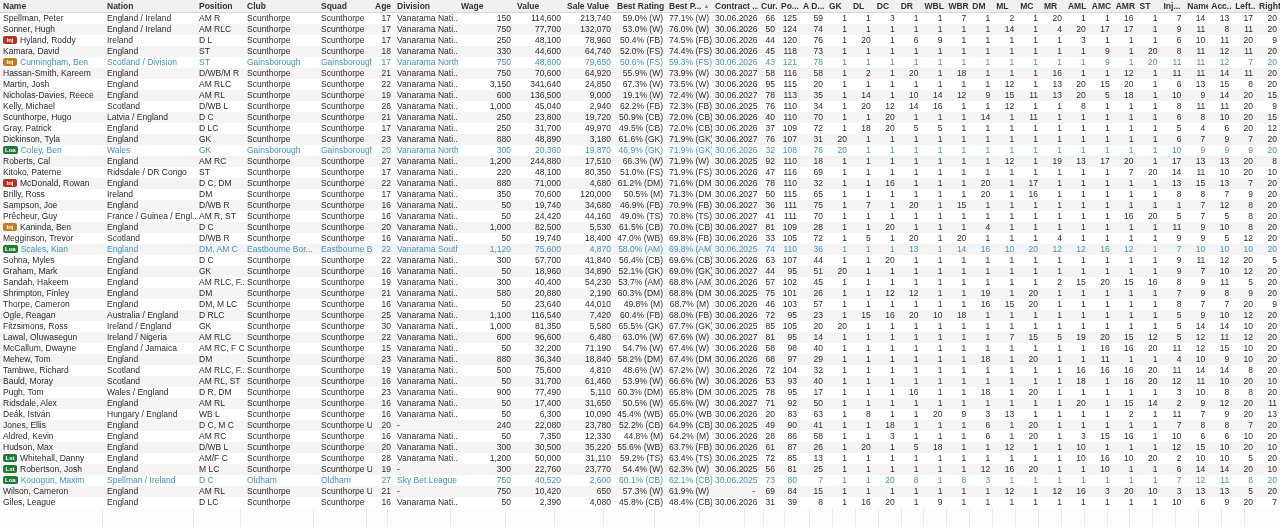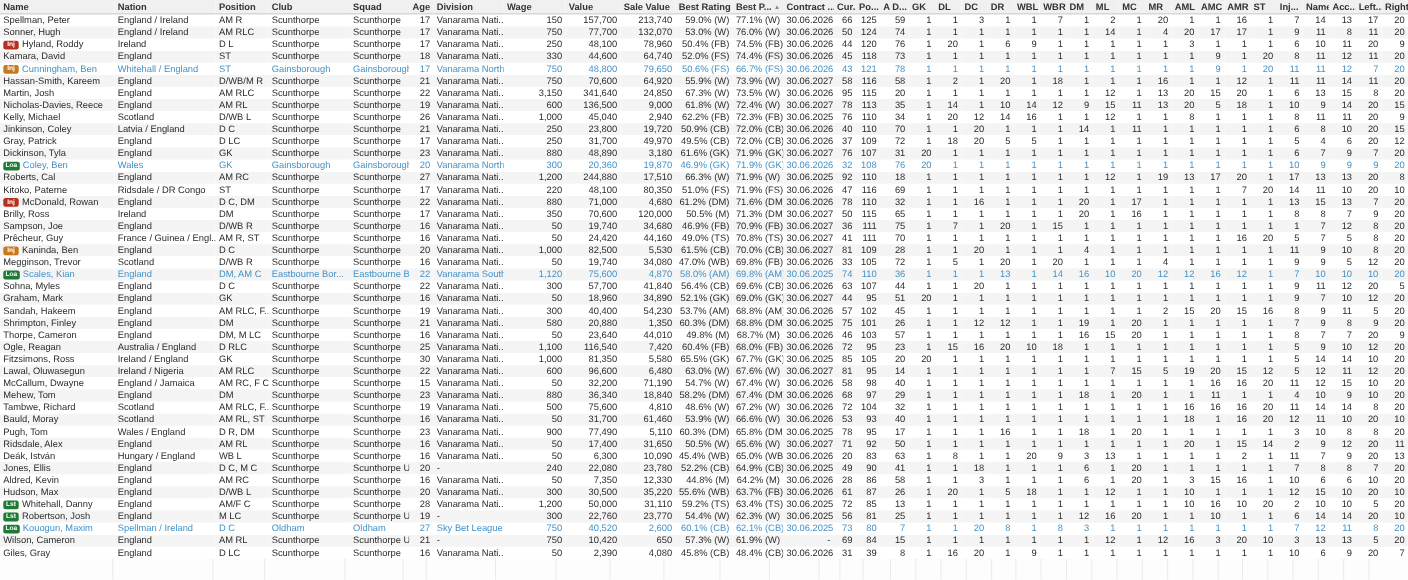--- a/index.html
+++ b/index.html
@@ -108,21 +108,21 @@
   <tbody id="tbody">
       <tr>
         <td class="va-l"><span>Spellman, Peter</span></td>
         <td class="va-l"><span>England / Ireland</span></td>
         <td class="va-l"><span>AM R</span></td>
         <td class="va-l"><span>Scunthorpe</span></td>
         <td class="va-l"><span>Scunthorpe</span></td>
         <td class="va-r"><span>17</span></td>
         <td class="va-l"><span>Vanarama Nati...</span></td>
         <td class="va-r"><span>150</span></td>
-        <td class="va-r"><span>157,700</span></td>
+        <td class="va-r"><span>114,600</span></td>
         <td class="va-r"><span>213,740</span></td>
         <td class="va-r"><span>59.0% (W)</span></td>
         <td class="va-r"><span>77.1% (W)</span></td>
         <td class="va-r"><span>30.06.2026</span></td>
         <td class="va-r"><span>66</span></td>
         <td class="va-r"><span>125</span></td>
         <td class="va-r"><span>59</span></td>
         <td class="va-r"><span>1</span></td>
         <td class="va-r"><span>1</span></td>
         <td class="va-r"><span>3</span></td>
@@ -249,31 +249,31 @@
         <td class="va-r"><span>1</span></td>
         <td class="va-r"><span>20</span></td>
         <td class="va-r"><span>8</span></td>
         <td class="va-r"><span>11</span></td>
         <td class="va-r"><span>12</span></td>
         <td class="va-r"><span>11</span></td>
         <td class="va-r"><span>20</span></td>
       </tr>
       <tr class="blue">
         <td class="va-l"><span class="badge orange">Inj</span><span>Cunningham, Ben</span></td>
-        <td class="va-l"><span>Whitehall / England</span></td>
+        <td class="va-l"><span>Scotland / Division</span></td>
         <td class="va-l"><span>ST</span></td>
         <td class="va-l"><span>Gainsborough</span></td>
         <td class="va-l"><span>Gainsborough</span></td>
         <td class="va-r"><span>17</span></td>
         <td class="va-l"><span>Vanarama North</span></td>
         <td class="va-r"><span>750</span></td>
         <td class="va-r"><span>48,800</span></td>
         <td class="va-r"><span>79,650</span></td>
         <td class="va-r"><span>50.6% (FS)</span></td>
-        <td class="va-r"><span>66.7% (FS)</span></td>
+        <td class="va-r"><span>59.3% (FS)</span></td>
         <td class="va-r"><span>30.06.2026</span></td>
         <td class="va-r"><span>43</span></td>
         <td class="va-r"><span>121</span></td>
         <td class="va-r"><span>78</span></td>
         <td class="va-r"><span>1</span></td>
         <td class="va-r"><span>1</span></td>
         <td class="va-r"><span>1</span></td>
         <td class="va-r"><span>1</span></td>
         <td class="va-r"><span>1</span></td>
         <td class="va-r"><span>1</span></td>
@@ -369,21 +369,21 @@
         <td class="va-l"><span>Nicholas-Davies, Reece</span></td>
         <td class="va-l"><span>England</span></td>
         <td class="va-l"><span>AM RL</span></td>
         <td class="va-l"><span>Scunthorpe</span></td>
         <td class="va-l"><span>Scunthorpe</span></td>
         <td class="va-r"><span>19</span></td>
         <td class="va-l"><span>Vanarama Nati...</span></td>
         <td class="va-r"><span>600</span></td>
         <td class="va-r"><span>136,500</span></td>
         <td class="va-r"><span>9,000</span></td>
-        <td class="va-r"><span>61.8% (W)</span></td>
+        <td class="va-r"><span>19.1% (W)</span></td>
         <td class="va-r"><span>72.4% (W)</span></td>
         <td class="va-r"><span>30.06.2027</span></td>
         <td class="va-r"><span>78</span></td>
         <td class="va-r"><span>113</span></td>
         <td class="va-r"><span>35</span></td>
         <td class="va-r"><span>1</span></td>
         <td class="va-r"><span>14</span></td>
         <td class="va-r"><span>1</span></td>
         <td class="va-r"><span>10</span></td>
         <td class="va-r"><span>14</span></td>
@@ -433,21 +433,21 @@
         <td class="va-r"><span>1</span></td>
         <td class="va-r"><span>1</span></td>
         <td class="va-r"><span>1</span></td>
         <td class="va-r"><span>8</span></td>
         <td class="va-r"><span>11</span></td>
         <td class="va-r"><span>11</span></td>
         <td class="va-r"><span>20</span></td>
         <td class="va-r"><span>9</span></td>
       </tr>
       <tr>
-        <td class="va-l"><span>Jinkinson, Coley</span></td>
+        <td class="va-l"><span>Scunthorpe, Hugo</span></td>
         <td class="va-l"><span>Latvia / England</span></td>
         <td class="va-l"><span>D C</span></td>
         <td class="va-l"><span>Scunthorpe</span></td>
         <td class="va-l"><span>Scunthorpe</span></td>
         <td class="va-r"><span>21</span></td>
         <td class="va-l"><span>Vanarama Nati...</span></td>
         <td class="va-r"><span>250</span></td>
         <td class="va-r"><span>23,800</span></td>
         <td class="va-r"><span>19,720</span></td>
         <td class="va-r"><span>50.9% (CB)</span></td>
@@ -849,21 +849,21 @@
       <tr>
         <td class="va-l"><span>Megginson, Trevor</span></td>
         <td class="va-l"><span>Scotland</span></td>
         <td class="va-l"><span>D/WB R</span></td>
         <td class="va-l"><span>Scunthorpe</span></td>
         <td class="va-l"><span>Scunthorpe</span></td>
         <td class="va-r"><span>16</span></td>
         <td class="va-l"><span>Vanarama Nati...</span></td>
         <td class="va-r"><span>50</span></td>
         <td class="va-r"><span>19,740</span></td>
-        <td class="va-r"><span>34,080</span></td>
+        <td class="va-r"><span>18,400</span></td>
         <td class="va-r"><span>47.0% (WB)</span></td>
         <td class="va-r"><span>69.8% (FB)</span></td>
         <td class="va-r"><span>30.06.2026</span></td>
         <td class="va-r"><span>33</span></td>
         <td class="va-r"><span>105</span></td>
         <td class="va-r"><span>72</span></td>
         <td class="va-r"><span>1</span></td>
         <td class="va-r"><span>5</span></td>
         <td class="va-r"><span>1</span></td>
         <td class="va-r"><span>20</span></td>
@@ -1034,21 +1034,21 @@
       <tr>
         <td class="va-l"><span>Shrimpton, Finley</span></td>
         <td class="va-l"><span>England</span></td>
         <td class="va-l"><span>DM</span></td>
         <td class="va-l"><span>Scunthorpe</span></td>
         <td class="va-l"><span>Scunthorpe</span></td>
         <td class="va-r"><span>21</span></td>
         <td class="va-l"><span>Vanarama Nati...</span></td>
         <td class="va-r"><span>580</span></td>
         <td class="va-r"><span>20,880</span></td>
-        <td class="va-r"><span>1,350</span></td>
+        <td class="va-r"><span>2,190</span></td>
         <td class="va-r"><span>60.3% (DM)</span></td>
         <td class="va-r"><span>68.8% (DM)</span></td>
         <td class="va-r"><span>30.06.2025</span></td>
         <td class="va-r"><span>75</span></td>
         <td class="va-r"><span>101</span></td>
         <td class="va-r"><span>26</span></td>
         <td class="va-r"><span>1</span></td>
         <td class="va-r"><span>1</span></td>
         <td class="va-r"><span>12</span></td>
         <td class="va-r"><span>12</span></td>
@@ -1728,21 +1728,21 @@
         <td class="va-r"><span>3</span></td>
         <td class="va-r"><span>20</span></td>
         <td class="va-r"><span>10</span></td>
         <td class="va-r"><span>3</span></td>
         <td class="va-r"><span>13</span></td>
         <td class="va-r"><span>13</span></td>
         <td class="va-r"><span>5</span></td>
         <td class="va-r"><span>20</span></td>
       </tr>
       <tr>
-        <td class="va-l"><span>Giles, Gray</span></td>
+        <td class="va-l"><span>Giles, League</span></td>
         <td class="va-l"><span>England</span></td>
         <td class="va-l"><span>D LC</span></td>
         <td class="va-l"><span>Scunthorpe</span></td>
         <td class="va-l"><span>Scunthorpe</span></td>
         <td class="va-r"><span>16</span></td>
         <td class="va-l"><span>Vanarama Nati...</span></td>
         <td class="va-r"><span>50</span></td>
         <td class="va-r"><span>2,390</span></td>
         <td class="va-r"><span>4,080</span></td>
         <td class="va-r"><span>45.8% (CB)</span></td>

